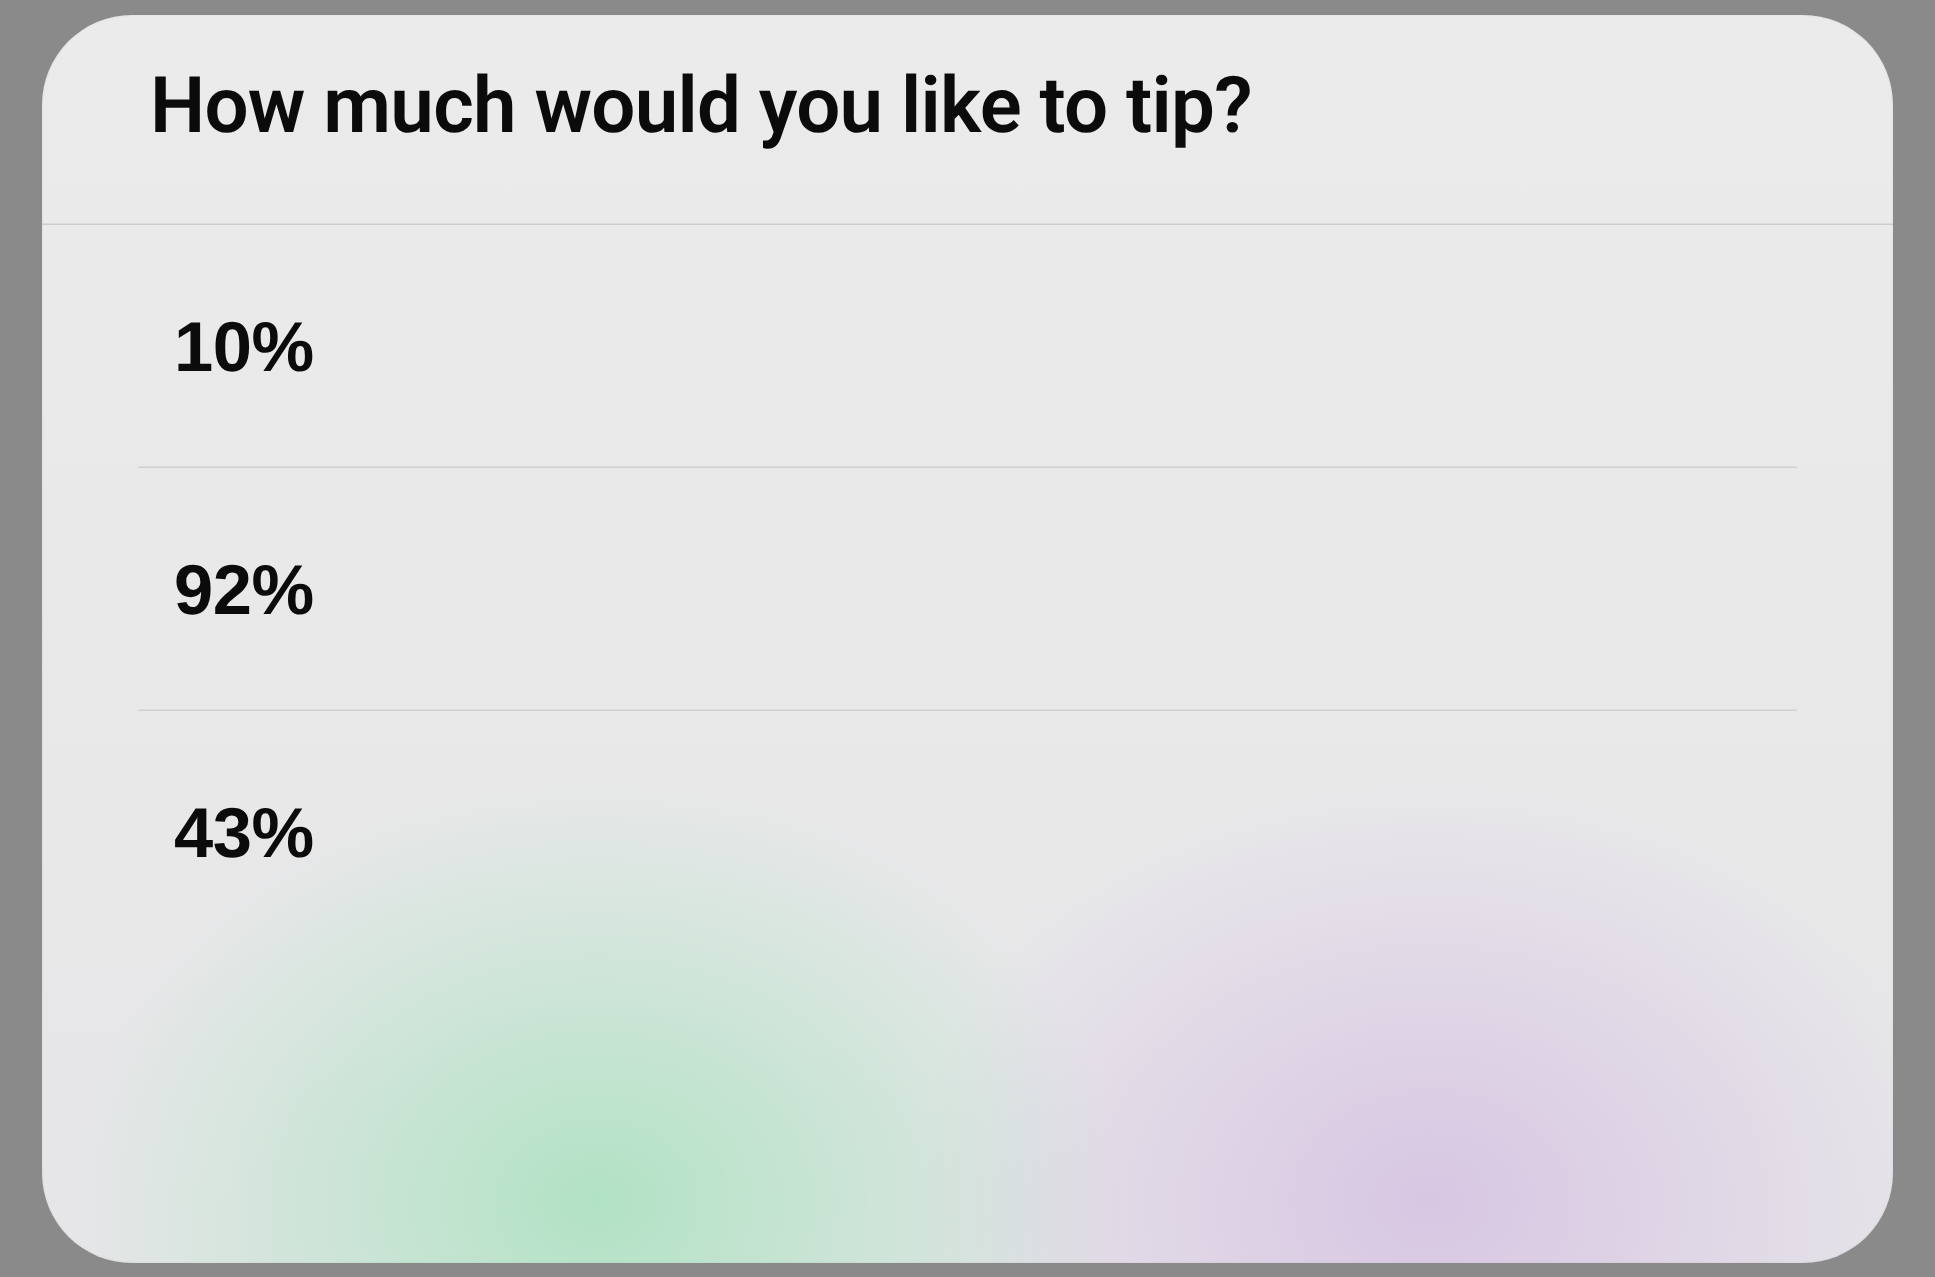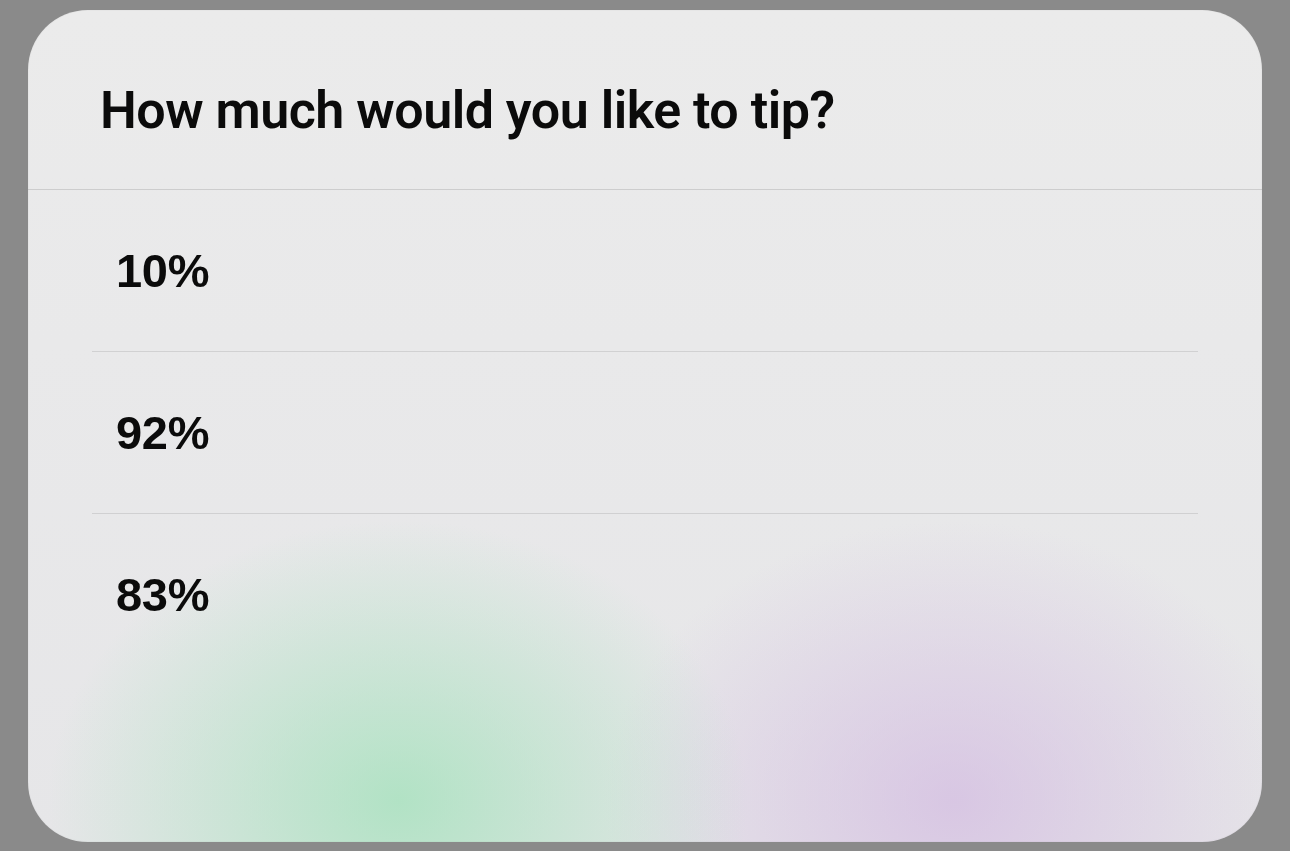--- a/index.html
+++ b/index.html
@@ -26,21 +26,21 @@
       overflow: hidden;
       position: relative;
       background:
         radial-gradient(ellipse 500px 400px at 30% 95%, rgba(160, 225, 185, 0.75) 0%, rgba(160, 225, 185, 0) 70%),
         radial-gradient(ellipse 500px 400px at 75% 95%, rgba(210, 185, 225, 0.7) 0%, rgba(210, 185, 225, 0) 70%),
         linear-gradient(180deg, #ebebeb 0%, #e9e9ea 40%, #e6e6e8 100%);
       box-shadow: inset 0 0 0 1px rgba(0,0,0,0.02);
     }
 
     .header {
-      padding: 70px 72px 48px 72px;
+      padding: 30px 72px 48px 72px;
       border-bottom: 1px solid rgba(0, 0, 0, 0.12);
     }
 
     .header h1 {
       font-size: 52px;
       font-weight: 600;
       letter-spacing: -0.5px;
       color: #0b0b0b;
     }
 
@@ -79,16 +79,16 @@
     <h1>How much would you like to tip?</h1>
   </div>
   <div class="options">
     <button class="option">
       <span>10%</span>
     </button>
     <button class="option">
       <span>92%</span>
     </button>
     <button class="option">
-      <span>83%</span>
+      <span>43%</span>
     </button>
   </div>
 </div>
 
 </body></html>

